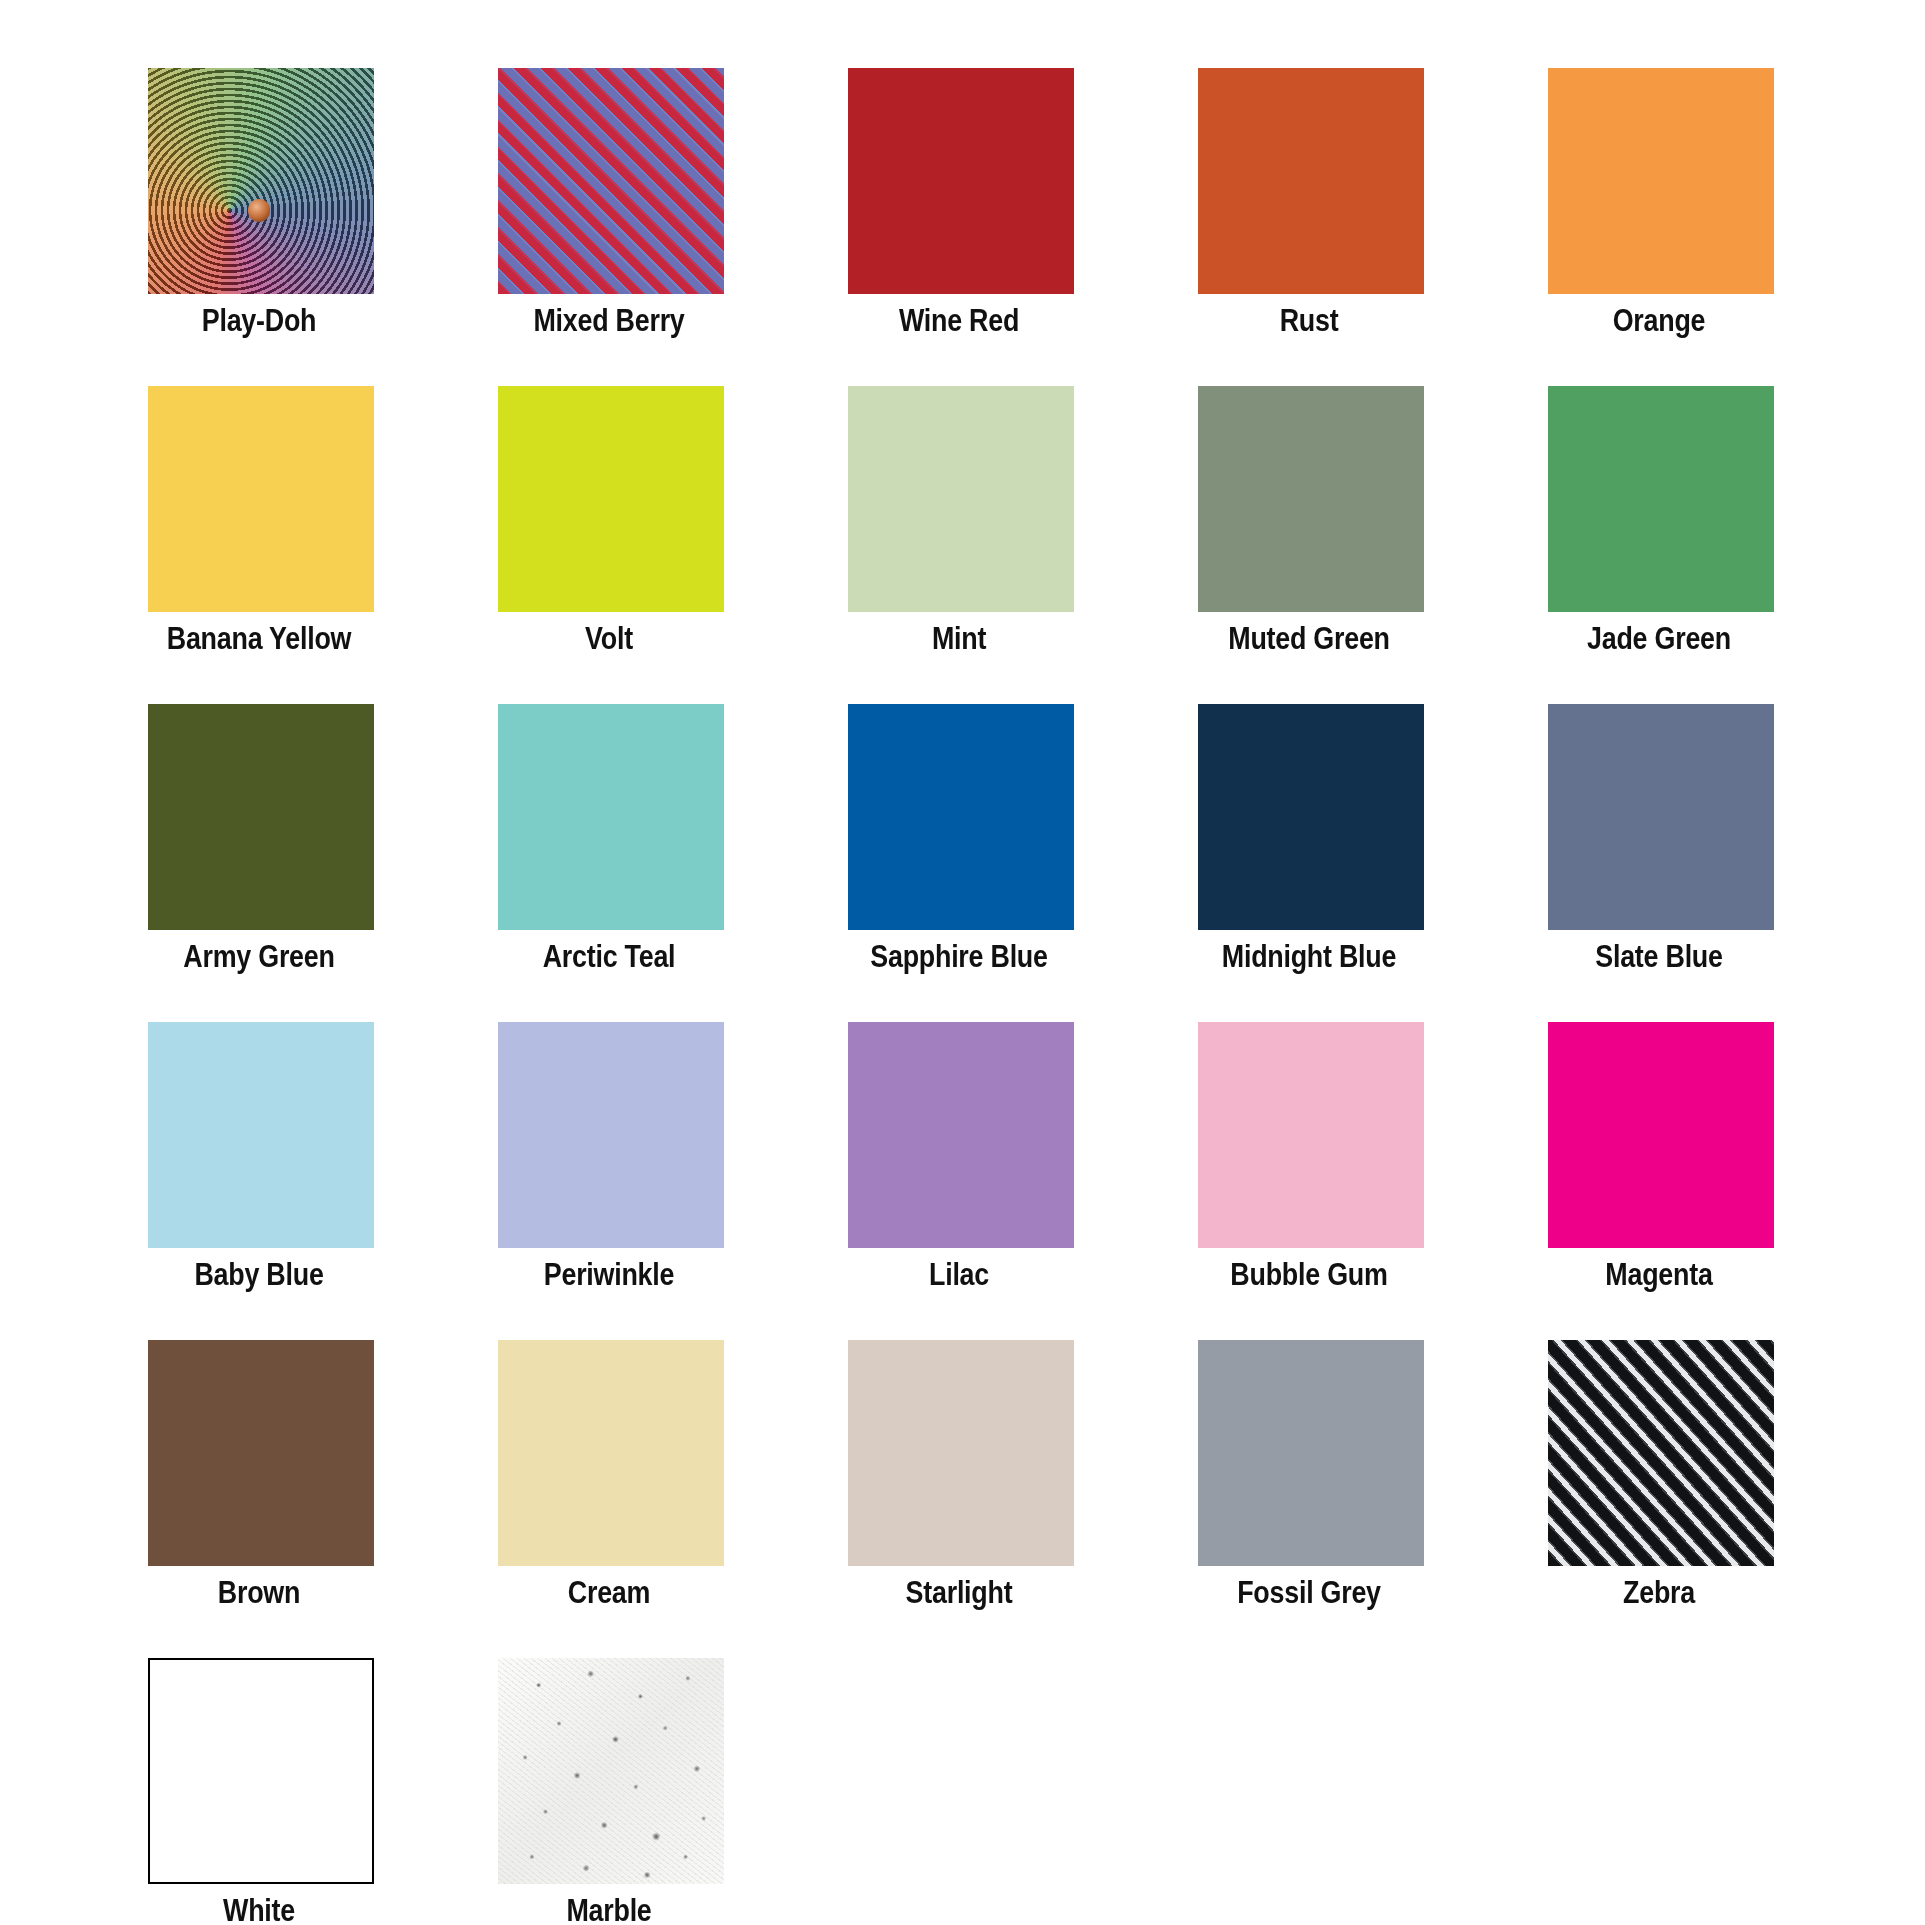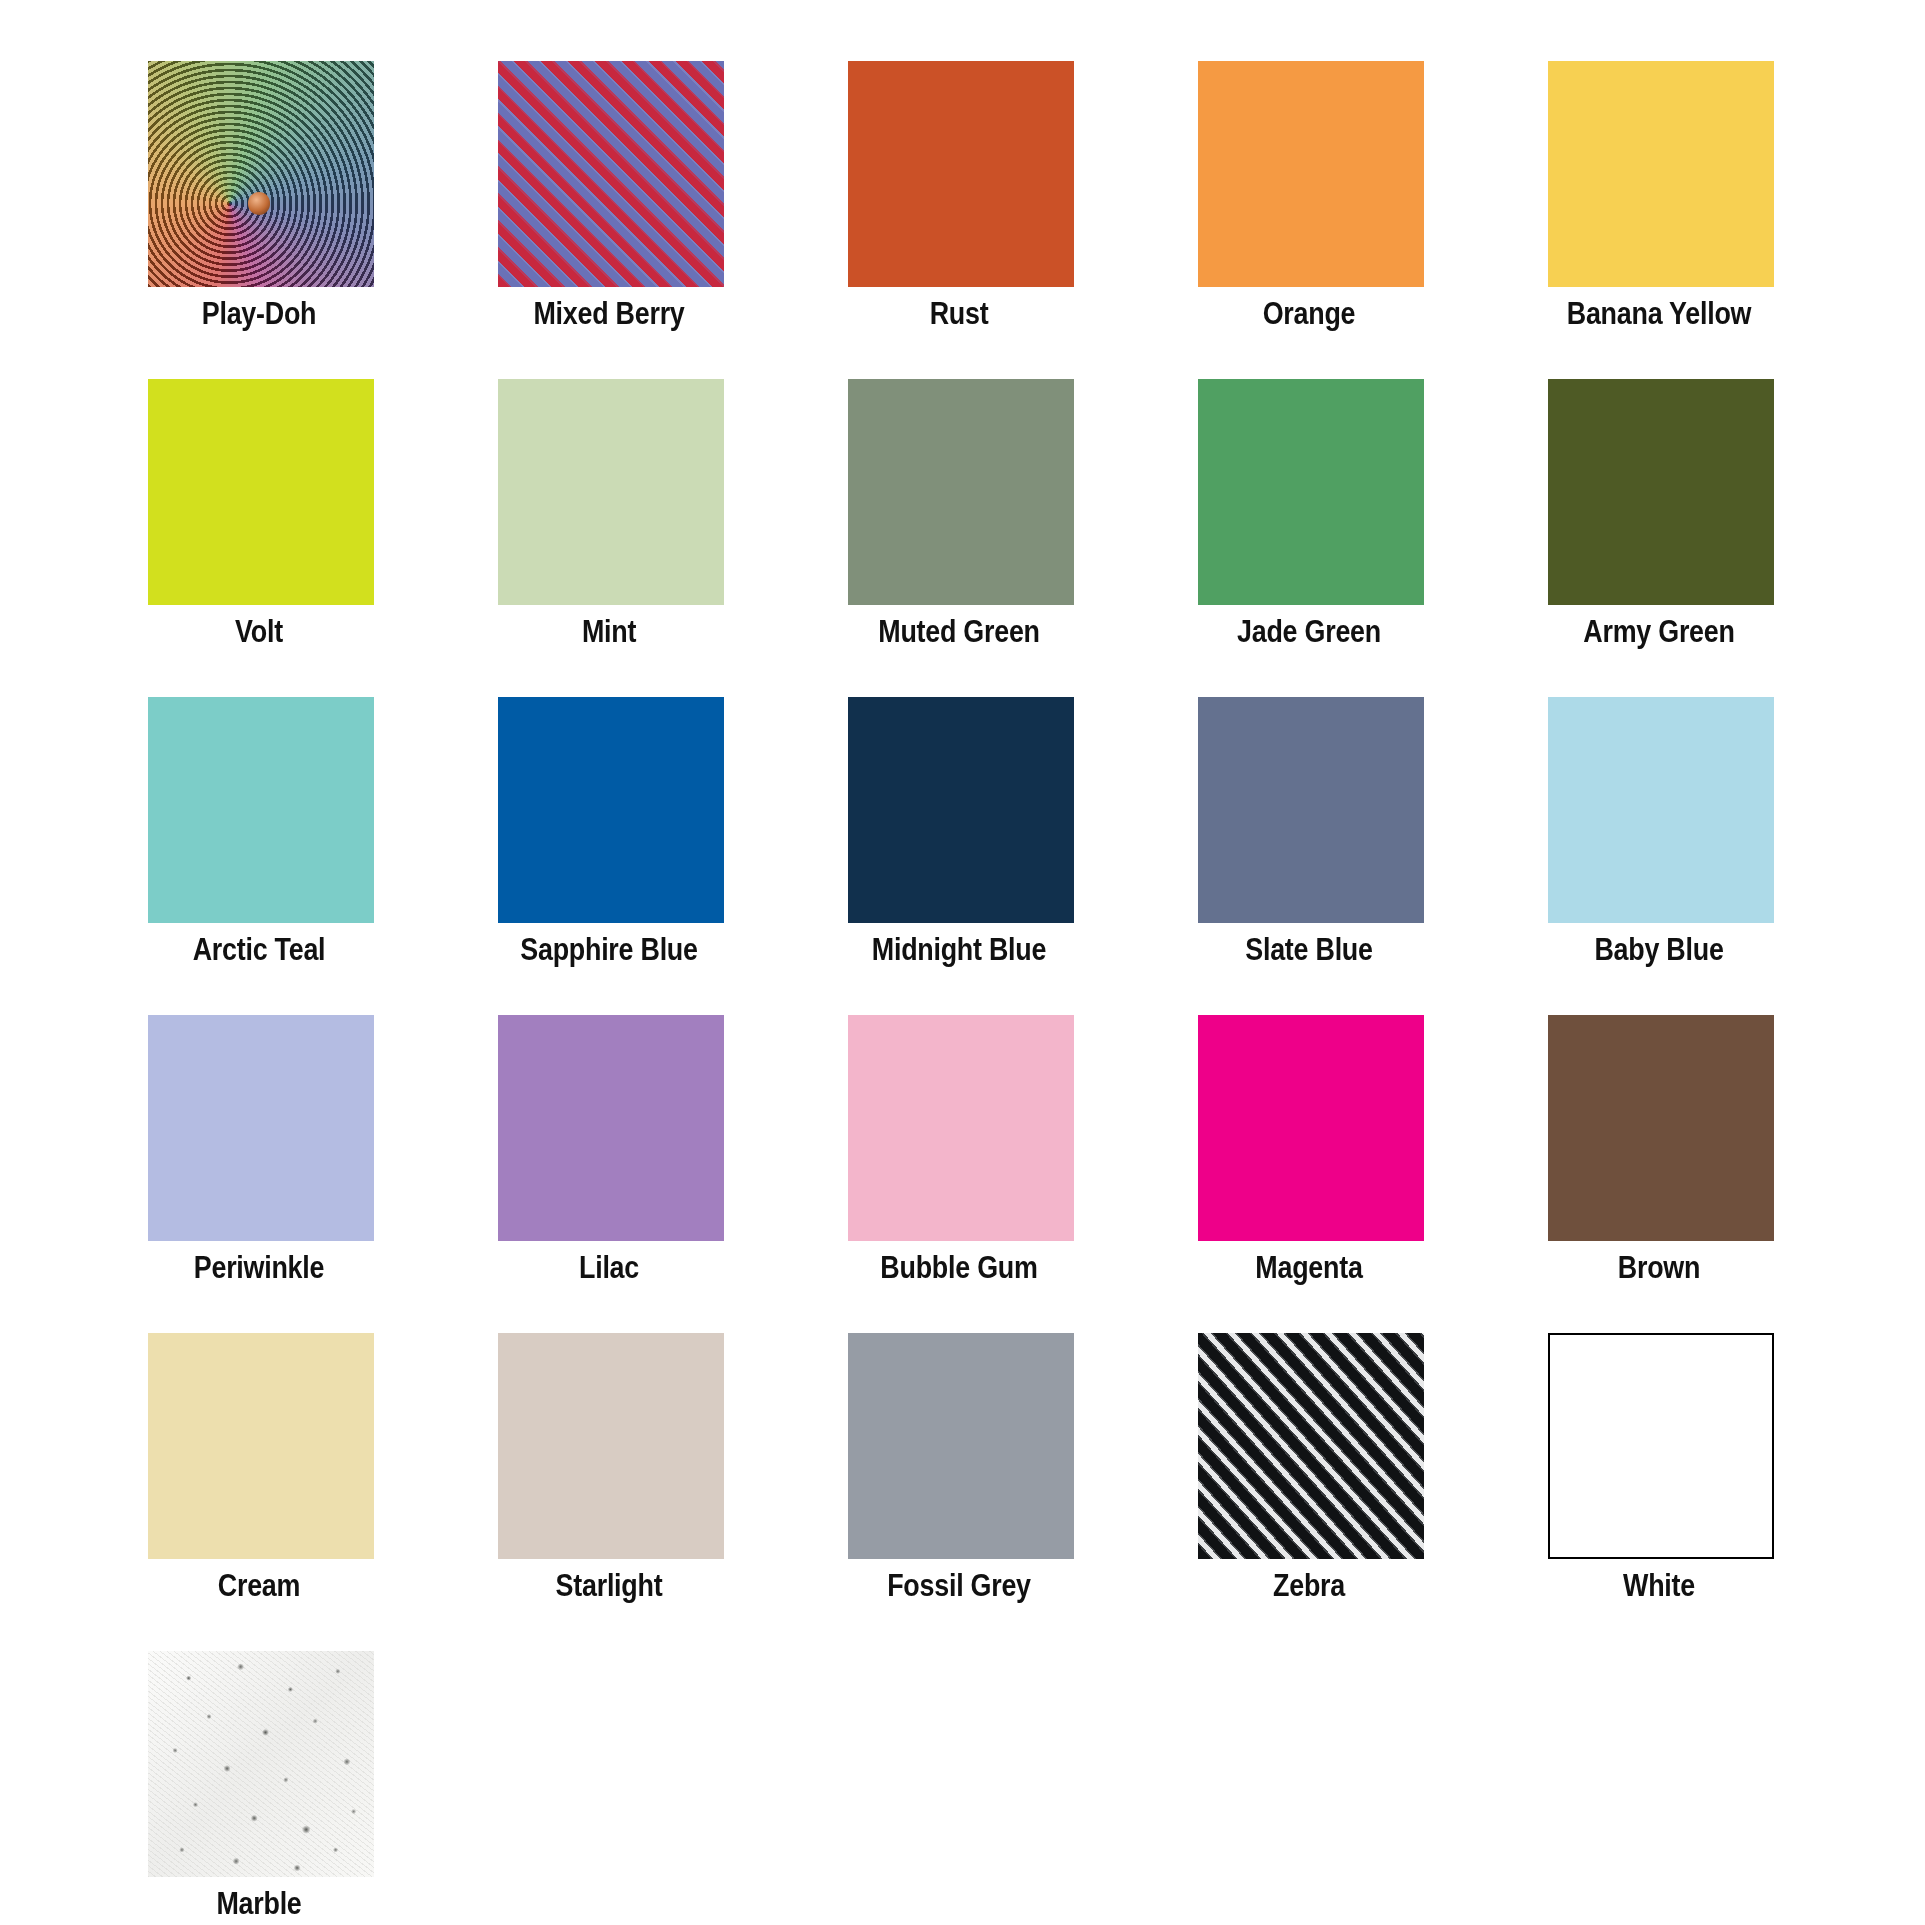--- a/index.html
+++ b/index.html
@@ -26,20 +26,21 @@
     column-gap: 124px;
     row-gap: 92px;
     align-content: start;
     justify-content: start;
   }
 
   .swatch-cell {
     position: relative;
     width: 222px;
     height: 226px;
+    margin-top: 7px;
   }
 
   .swatch-chip {
     width: 226px;
     height: 226px;
     display: block;
     background-repeat: no-repeat;
     background-size: 100% 100%;
   }
 
@@ -144,20 +145,24 @@
       <div class="swatch-chip tex-playdoh">
         <div class="tex-playdoh-core"></div>
       </div>
       <div class="swatch-label">Play-Doh</div>
     </div>
     <div class="swatch-cell">
       <div class="swatch-chip tex-mixedberry"></div>
       <div class="swatch-label">Mixed Berry</div>
     </div>
     <div class="swatch-cell">
+      <div class="swatch-chip" style="background-color: rgb(179, 32, 37);"></div>
+      <div class="swatch-label">Wine Red</div>
+    </div>
+    <div class="swatch-cell">
       <div class="swatch-chip" style="background-color: rgb(203, 81, 39);"></div>
       <div class="swatch-label">Rust</div>
     </div>
     <div class="swatch-cell">
       <div class="swatch-chip" style="background-color: rgb(245, 154, 67);"></div>
       <div class="swatch-label">Orange</div>
     </div>
     <div class="swatch-cell">
       <div class="swatch-chip" style="background-color: rgb(247, 208, 82);"></div>
       <div class="swatch-label">Banana Yellow</div>

